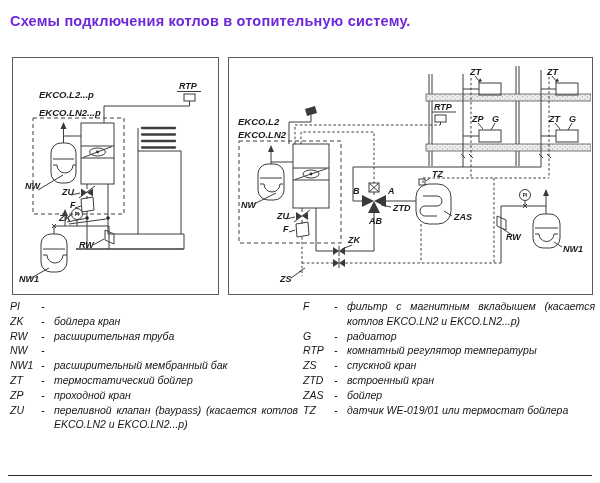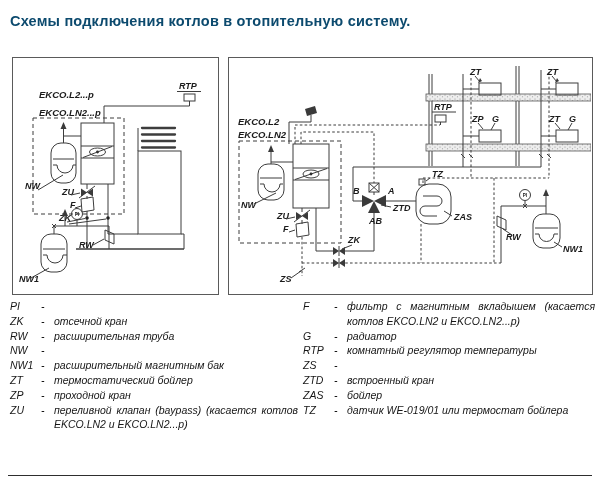--- a/index.html
+++ b/index.html
@@ -1,19 +1,19 @@
 <!DOCTYPE html>
 <html><head>
 <meta charset="utf-8">
 <style>
   html,body{margin:0;padding:0;background:#ffffff;}
   .page{position:relative;width:600px;height:483px;background:#ffffff;overflow:hidden;
         font-family:"Liberation Sans",sans-serif;color:#111;}
   .title{position:absolute;left:10px;top:13px;font-size:14.5px;font-weight:bold;
-         letter-spacing:.2px;color:#0c4a6e;}
+         letter-spacing:.2px;color:#6d28d9;}
   .diagram-box{position:absolute;top:57px;background:#fff;border:1.5px solid #5a5a5a;box-sizing:border-box;}
   #dbox-left{left:12px;width:207px;height:238px;}
   #dbox-right{left:228px;width:365px;height:238px;}
   svg{display:block;}
   svg line,svg rect.o,svg path,svg polyline,svg ellipse,svg circle.o,svg polygon.o{
       stroke:#3d3d3d;stroke-width:1;fill:none;}
   svg .thick{stroke-width:1.7;}
   svg .coil{stroke-width:2.3;stroke-linecap:round;}
   svg .dash{stroke-dasharray:4,3;}
   svg .wire{stroke-dasharray:2.6,2.2;}
@@ -322,35 +322,35 @@
   </div>
 
   <div class="legend" id="legend-left">
     <div class="lrow">
         <span class="abbr">PI</span>
         <span class="ldash">-</span>
       </div>
     <div class="lrow">
         <span class="abbr">ZK</span>
         <span class="ldash">-</span>
-        <span class="desc">отсечной кран</span>
+        <span class="desc">бойлера кран</span>
       </div>
     <div class="lrow">
         <span class="abbr">RW</span>
         <span class="ldash">-</span>
         <span class="desc">расширительная труба</span>
       </div>
     <div class="lrow">
         <span class="abbr">NW</span>
         <span class="ldash">-</span>
       </div>
     <div class="lrow">
         <span class="abbr">NW1</span>
         <span class="ldash">-</span>
-        <span class="desc">расширительный магнитным бак</span>
+        <span class="desc">расширительный мембранный бак</span>
       </div>
     <div class="lrow">
         <span class="abbr">ZT</span>
         <span class="ldash">-</span>
         <span class="desc">термостатический бойлер</span>
       </div>
     <div class="lrow">
         <span class="abbr">ZP</span>
         <span class="ldash">-</span>
         <span class="desc">проходной кран</span>
@@ -374,20 +374,21 @@
         <span class="desc">радиатор</span>
       </div>
     <div class="lrow">
         <span class="abbr">RTP</span>
         <span class="ldash">-</span>
         <span class="desc">комнатный регулятор температуры</span>
       </div>
     <div class="lrow">
         <span class="abbr">ZS</span>
         <span class="ldash">-</span>
+        <span class="desc">спускной кран</span>
       </div>
     <div class="lrow">
         <span class="abbr">ZTD</span>
         <span class="ldash">-</span>
         <span class="desc">встроенный кран</span>
       </div>
     <div class="lrow">
         <span class="abbr">ZAS</span>
         <span class="ldash">-</span>
         <span class="desc">бойлер</span>

